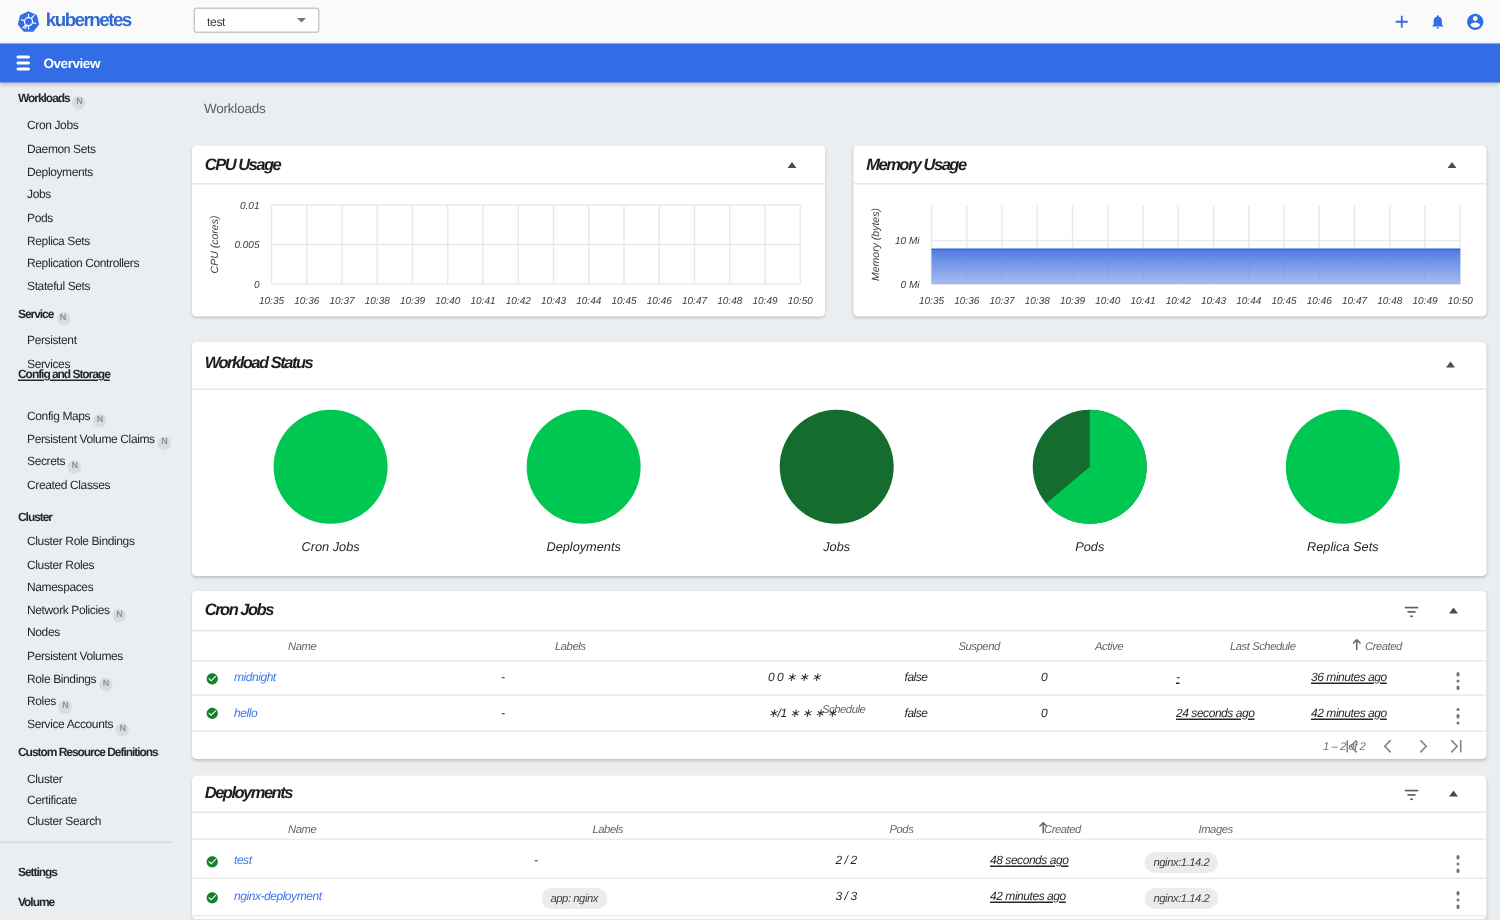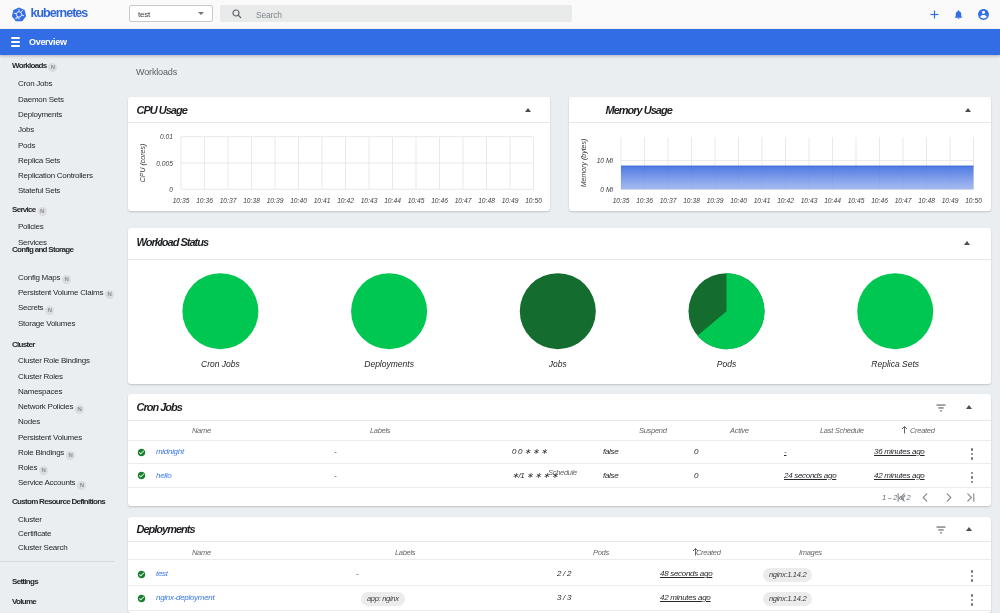--- a/index.html
+++ b/index.html
@@ -62,27 +62,20 @@
       <line x1="4.9" y1="13.9" x2="7.2" y2="11.4"></line>
       <line x1="11.8" y1="6.2" x2="14.1" y2="3.7"></line>
       <line x1="6.5" y1="14.6" x2="7.9" y2="11.8"></line>
     </g>
   </svg>
   <div id="wordmark">kubernetes</div>
   <div id="nsselect">
       <div class="txt">test</div>
       <div class="car"></div>
     </div>
-  <div id="search">
-    <svg class="abs" style="left:12px; top:4px;" width="10" height="10" viewBox="0 0 10 10">
-      <circle cx="4" cy="4" r="3" fill="none" stroke="#5f6368" stroke-width="1.2"></circle>
-      <line x1="6.2" y1="6.2" x2="9" y2="9" stroke="#5f6368" stroke-width="1.2"></line>
-    </svg>
-    <div class="ph">Search</div>
-  </div>
 
   <svg class="abs" style="left:929.5px; top:10px;" width="9" height="9" viewBox="0 0 9 9">
     <line x1="4.5" y1="0.5" x2="4.5" y2="8.5" stroke="#326de6" stroke-width="1.2"></line>
     <line x1="0.5" y1="4.5" x2="8.5" y2="4.5" stroke="#326de6" stroke-width="1.2"></line>
   </svg>
   <svg class="abs" style="left:953px; top:9px;" width="11" height="11" viewBox="0 0 24 24">
     <path fill="#326de6" d="M12 22c1.1 0 2-.9 2-2h-4c0 1.1.9 2 2 2zm6-6v-5c0-3.07-1.63-5.64-4.5-6.32V4c0-.83-.67-1.5-1.5-1.5s-1.5.67-1.5 1.5v.68C7.64 5.36 6 7.92 6 11v5l-2 2v1h16v-1l-2-2z"></path>
   </svg>
   <svg class="abs" style="left:977px; top:8px;" width="13" height="13" viewBox="0 0 24 24">
     <path fill="#326de6" d="M12 2C6.48 2 2 6.48 2 12s4.48 10 10 10 10-4.48 10-10S17.52 2 12 2zm0 3c1.66 0 3 1.34 3 3s-1.34 3-3 3-3-1.34-3-3 1.34-3 3-3zm0 14.2c-2.5 0-4.71-1.28-6-3.22.03-1.99 4-3.08 6-3.08 1.99 0 5.97 1.09 6 3.08-1.29 1.94-3.5 3.22-6 3.22z"></path>
@@ -102,27 +95,27 @@
 <div class="nav-h" style="top:60.5px;">Workloads<span class="nbadge">N</span></div>
 <div class="nav-i" style="top:79.3px;">Cron Jobs</div>
 <div class="nav-i" style="top:94.6px;">Daemon Sets</div>
 <div class="nav-i" style="top:110.0px;">Deployments</div>
 <div class="nav-i" style="top:125.3px;">Jobs</div>
 <div class="nav-i" style="top:140.7px;">Pods</div>
 <div class="nav-i" style="top:155.6px;">Replica Sets</div>
 <div class="nav-i" style="top:170.9px;">Replication Controllers</div>
 <div class="nav-i" style="top:186.3px;">Stateful Sets</div>
 <div class="nav-h" style="top:204.5px;">Service<span class="nbadge">N</span></div>
-<div class="nav-i" style="top:222.2px;">Policies</div>
+<div class="nav-i" style="top:222.2px;">Persistent</div>
 <div class="nav-i" style="top:237.6px;">Services</div>
-<div class="nav-h" style="top:245px;">Config and Storage</div>
+<div class="nav-h" style="top:245px;text-decoration:underline;">Config and Storage</div>
 <div class="nav-i" style="top:272.6px;">Config Maps<span class="nbadge">N</span></div>
 <div class="nav-i" style="top:287.9px;">Persistent Volume Claims<span class="nbadge">N</span></div>
 <div class="nav-i" style="top:303.3px;">Secrets<span class="nbadge">N</span></div>
-<div class="nav-i" style="top:318.6px;">Storage Volumes</div>
+<div class="nav-i" style="top:318.6px;">Created Classes</div>
 <div class="nav-h" style="top:339.5px;">Cluster</div>
 <div class="nav-i" style="top:355.9px;">Cluster Role Bindings</div>
 <div class="nav-i" style="top:372.0px;">Cluster Roles</div>
 <div class="nav-i" style="top:387.1px;">Namespaces</div>
 <div class="nav-i" style="top:402.3px;">Network Policies<span class="nbadge">N</span></div>
 <div class="nav-i" style="top:417.4px;">Nodes</div>
 <div class="nav-i" style="top:432.5px;">Persistent Volumes</div>
 <div class="nav-i" style="top:448.1px;">Role Bindings<span class="nbadge">N</span></div>
 <div class="nav-i" style="top:463.3px;">Roles<span class="nbadge">N</span></div>
 <div class="nav-i" style="top:478.4px;">Service Accounts<span class="nbadge">N</span></div>
@@ -178,21 +171,21 @@
 <text x="311.5" y="80.5" font-size="6.7" fill="#3c4043" text-anchor="middle">10:46</text>
 <text x="335.0" y="80.5" font-size="6.7" fill="#3c4043" text-anchor="middle">10:47</text>
 <text x="358.5" y="80.5" font-size="6.7" fill="#3c4043" text-anchor="middle">10:48</text>
 <text x="382.0" y="80.5" font-size="6.7" fill="#3c4043" text-anchor="middle">10:49</text>
 <text x="405.5" y="80.5" font-size="6.7" fill="#3c4043" text-anchor="middle">10:50</text>
 <text x="17" y="41" font-size="7" fill="#3c4043" text-anchor="middle" transform="rotate(-90 17 41)">CPU (cores)</text>
 </svg>
 </div>
 
 <div class="card" id="mem-card" style="left:569px; top:97px; width:422px; height:114px;">
-  <div class="card-title" style="top:7px;margin-left:28px;">Memory Usage</div>
+  <div class="card-title" style="top:7px;">Memory Usage</div>
   <div class="caret" style="left:396px; top:11px;"></div>
   <div class="hdiv" style="top:25px;"></div>
   <svg class="abs" style="left:0; top:25px;" width="422" height="89" viewBox="0 0 422 89">
 <line x1="52.0" y1="15.2" x2="52.0" y2="67.3" stroke="#e9e9e9" stroke-width="1"></line>
 <line x1="75.5" y1="15.2" x2="75.5" y2="67.3" stroke="#e9e9e9" stroke-width="1"></line>
 <line x1="99.0" y1="15.2" x2="99.0" y2="67.3" stroke="#e9e9e9" stroke-width="1"></line>
 <line x1="122.5" y1="15.2" x2="122.5" y2="67.3" stroke="#e9e9e9" stroke-width="1"></line>
 <line x1="146.0" y1="15.2" x2="146.0" y2="67.3" stroke="#e9e9e9" stroke-width="1"></line>
 <line x1="169.5" y1="15.2" x2="169.5" y2="67.3" stroke="#e9e9e9" stroke-width="1"></line>
 <line x1="193.0" y1="15.2" x2="193.0" y2="67.3" stroke="#e9e9e9" stroke-width="1"></line>

